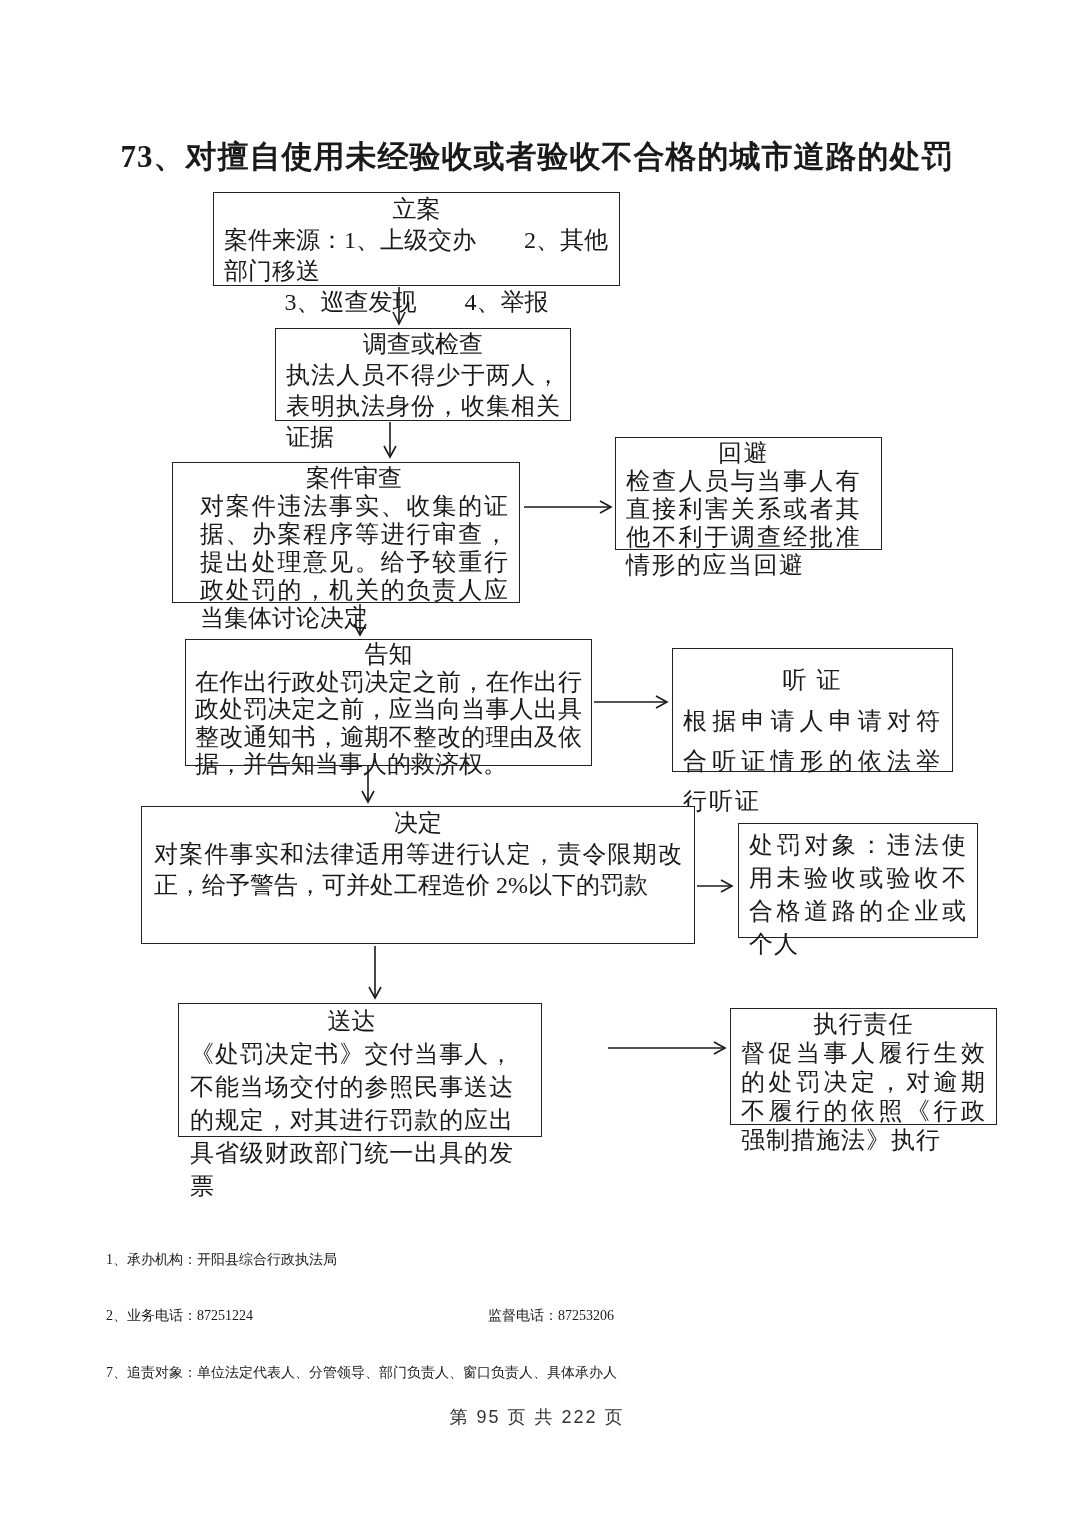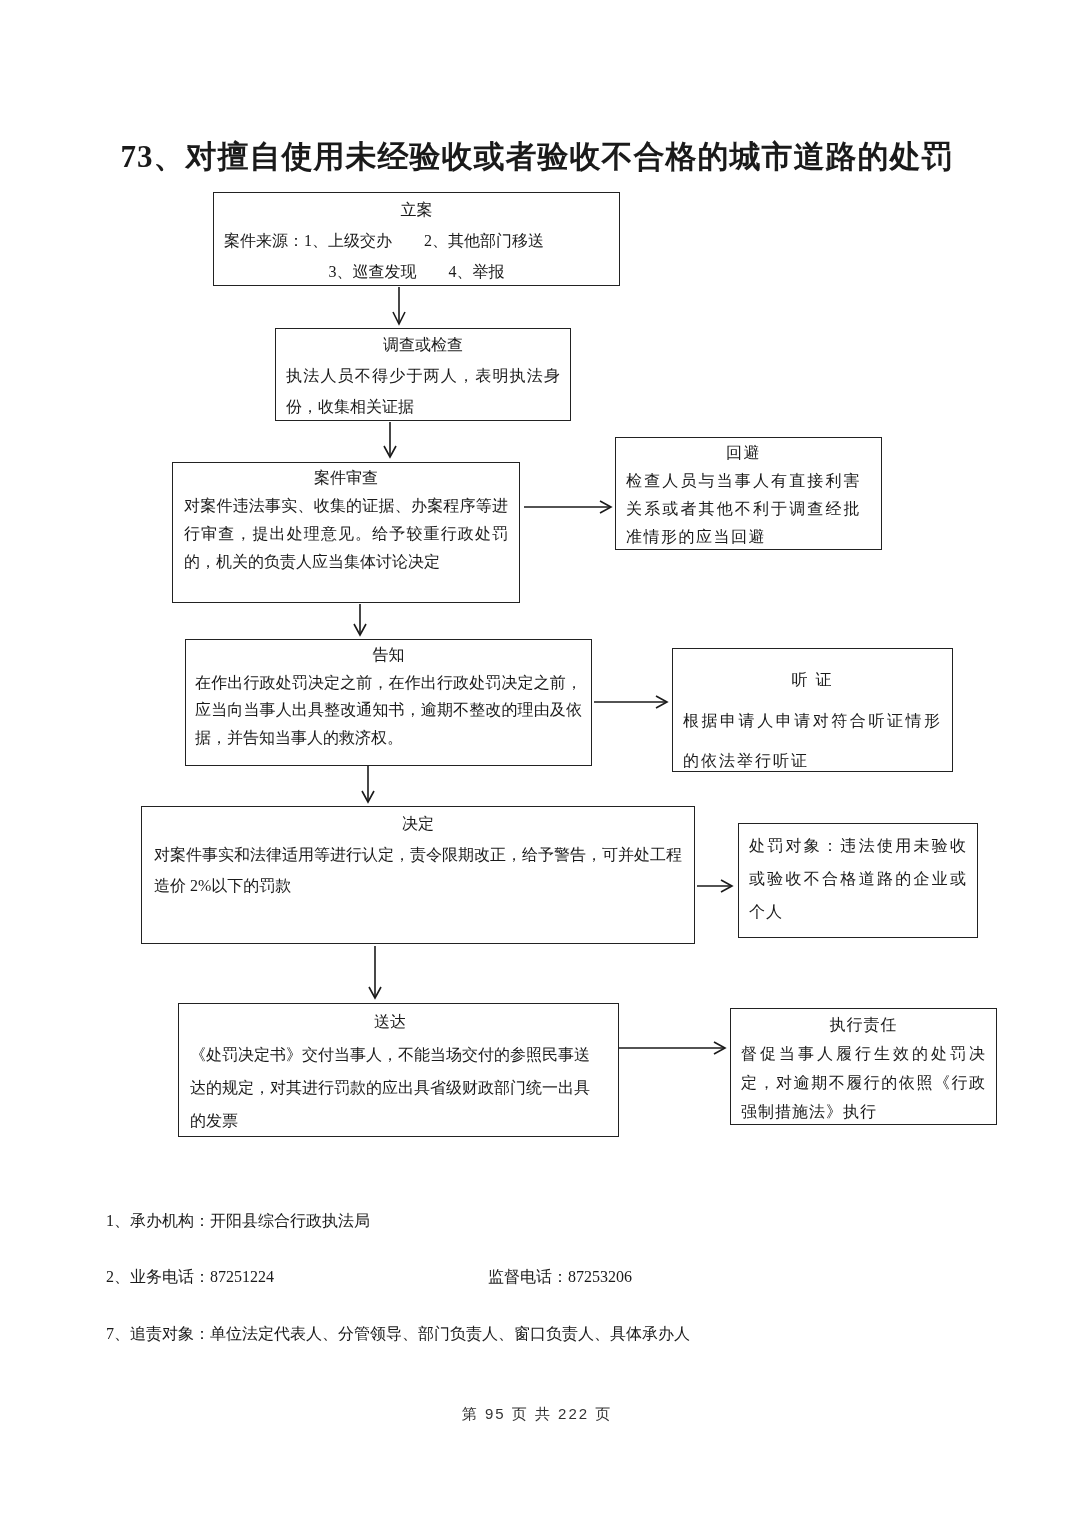--- a/index.html
+++ b/index.html
@@ -12,49 +12,49 @@
     overflow:hidden;
   }
   .doc-title {
     position:absolute; left:0; top:136px; width:1074px;
     text-align:center; font-size:31px; font-weight:bold; letter-spacing:1px;
   }
   .arrows { position:absolute; left:0; top:0; width:1074px; height:1520px; pointer-events:none; }
   .box {
     position:absolute; box-sizing:border-box;
     border:1.5px solid #222; background:#fff;
-    font-size:16px; line-height:28px;
+    font-size:24px; line-height:28px;
   }
   .box-title { text-align:center; }
   .box-body  { text-align:justify; }
 
   .b-filing { left:213px; top:192px; width:407px; height:94px; line-height:31px; padding:1px 10px 0 10px; }
   .b-filing .src1 { text-align:left; }
   .b-filing .src2 { text-align:center; }
 
   .b-invest { left:275px; top:328px; width:296px; height:93px; line-height:31px; padding:0 10px; }
-  .b-review { left:172px; top:462px; width:348px; height:141px; line-height:28px; padding:1px 11px 0 11px; }
+  .b-review { left:172px; top:462px; width:348px; height:141px; line-height:28px; padding:1px 11px 0 27px; }
   .b-recusal { left:615px; top:437px; width:267px; height:113px; line-height:28px; padding:1px 20px 0 10px; letter-spacing:1.5px; }
   .b-notify { left:185px; top:639px; width:407px; height:127px; line-height:27.5px; padding:1px 9px 0 9px; }
   .b-hearing { left:672px; top:648px; width:281px; height:124px; padding:4px 10px; letter-spacing:2px; }
   .b-hearing .box-title { margin-top:12px; line-height:30px; }
   .b-hearing .box-body { line-height:40px; margin-top:6px; }
   .b-decision { left:141px; top:806px; width:554px; height:138px; line-height:31px; padding:1px 12px 0 12px; }
   .b-target { left:738px; top:823px; width:240px; height:115px; line-height:33px; padding:5px 10px 0 10px; letter-spacing:1px; }
-  .b-delivery { left:178px; top:1003px; width:441px; height:134px; line-height:33px; padding:1px 28px 0 11px; }
+  .b-delivery { left:178px; top:1003px; width:364px; height:134px; line-height:33px; padding:1px 28px 0 11px; }
   .b-enforce { left:730px; top:1008px; width:267px; height:117px; line-height:29px; padding:1px 10px 0 10px; letter-spacing:1px; }
 
-  .note { position:absolute; left:106px; font-size:16px; white-space:nowrap; }
+  .note { position:absolute; left:106px; font-size:14px; white-space:nowrap;margin-top:40px; }
   .note-1 { top:1211px; }
   .note-2 { top:1267px; }
   .note-3 { top:1324px; }
   .note-2 .sup { position:absolute; left:382px; top:0; }
   .page-footer {
     position:absolute; left:0; top:1405px; width:1074px;
-    text-align:center; font-size:15px; letter-spacing:2px;
+    text-align:center; font-size:18px; letter-spacing:2px;
     font-family:"Liberation Sans","DejaVu Sans",sans-serif; color:#333;
   }
 </style>
 </head>
 <body>
 
 <div class="page">
 
   <div class="doc-title">73、对擅自使用未经验收或者验收不合格的城市道路的处罚</div>
 

